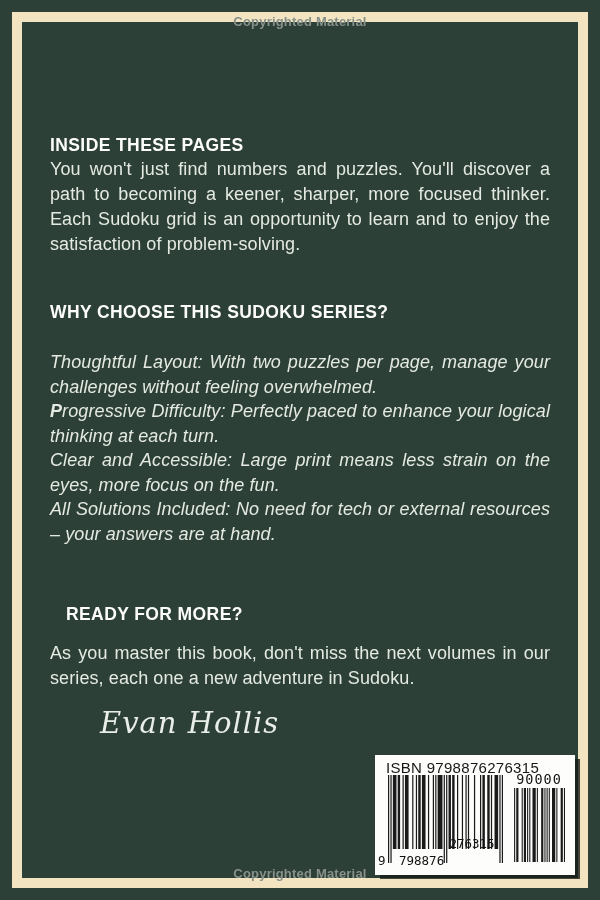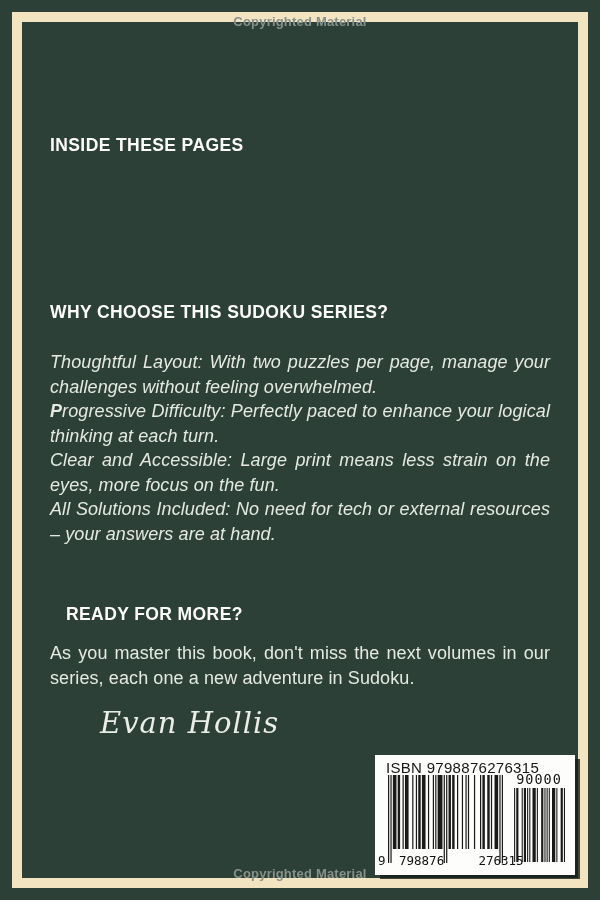--- a/index.html
+++ b/index.html
@@ -61,38 +61,39 @@
     font-family: "Liberation Sans", sans-serif;
   }
   .main-svg  { position: absolute; left: 13px; top: 20px; width: 115px; height: 88px; }
   .addon-svg { position: absolute; left: 138px; top: 33px; width: 52px; height: 74px; }
   .bc-digit {
     position: absolute; color: #111;
     font-family: "DejaVu Sans Mono", monospace; font-size: 12.5px;
   }
   .digit-lead { left: 3px;  top: 98px; }
   .digit-g1   { left: 24px; top: 98px; width: 44px; text-align: center; }
-  .digit-g2   { left: 74px; top: 98px; width: 46px; text-align: center; margin-left: 29px; }
+  .digit-g2   { left: 74px; top: 81px; width: 46px; text-align: center; }
   .addon-label {
     position: absolute; left: 138px; top: 16px; width: 52px; text-align: center;
     color: #111; font-family: "DejaVu Sans Mono", monospace; font-size: 13.5px;
     letter-spacing: 1px;
   }
 </style>
 </head>
 <body>
 
 <div class="cover">
 
   <div class="frame"></div>
 
   <div class="copyright top">Copyrighted Material</div>
 
   <div class="heading h-inside">INSIDE THESE PAGES</div>
 
+  <div class="body-text p1">You won't just find numbers and puzzles. You'll discover a path to becoming a keener, sharper, more focused thinker. Each Sudoku grid is an opportunity to learn and to enjoy the satisfaction of problem-solving.</div>
 
   <div class="heading h-why">WHY CHOOSE THIS SUDOKU SERIES?</div>
 
   <div class="features">
     <div class="feature"><span class="lead"></span><span>Thoughtful Layout: With two puzzles per page, manage your challenges without feeling overwhelmed.</span></div>
     <div class="feature"><span class="lead">P</span><span>rogressive Difficulty: Perfectly paced to enhance your logical thinking at each turn.</span></div>
     <div class="feature"><span class="lead"></span><span>Clear and Accessible: Large print means less strain on the eyes, more focus on the fun.</span></div>
     <div class="feature"><span class="lead"></span><span>All Solutions Included: No need for tech or external resources – your answers are at hand.</span></div>
   </div>
 

